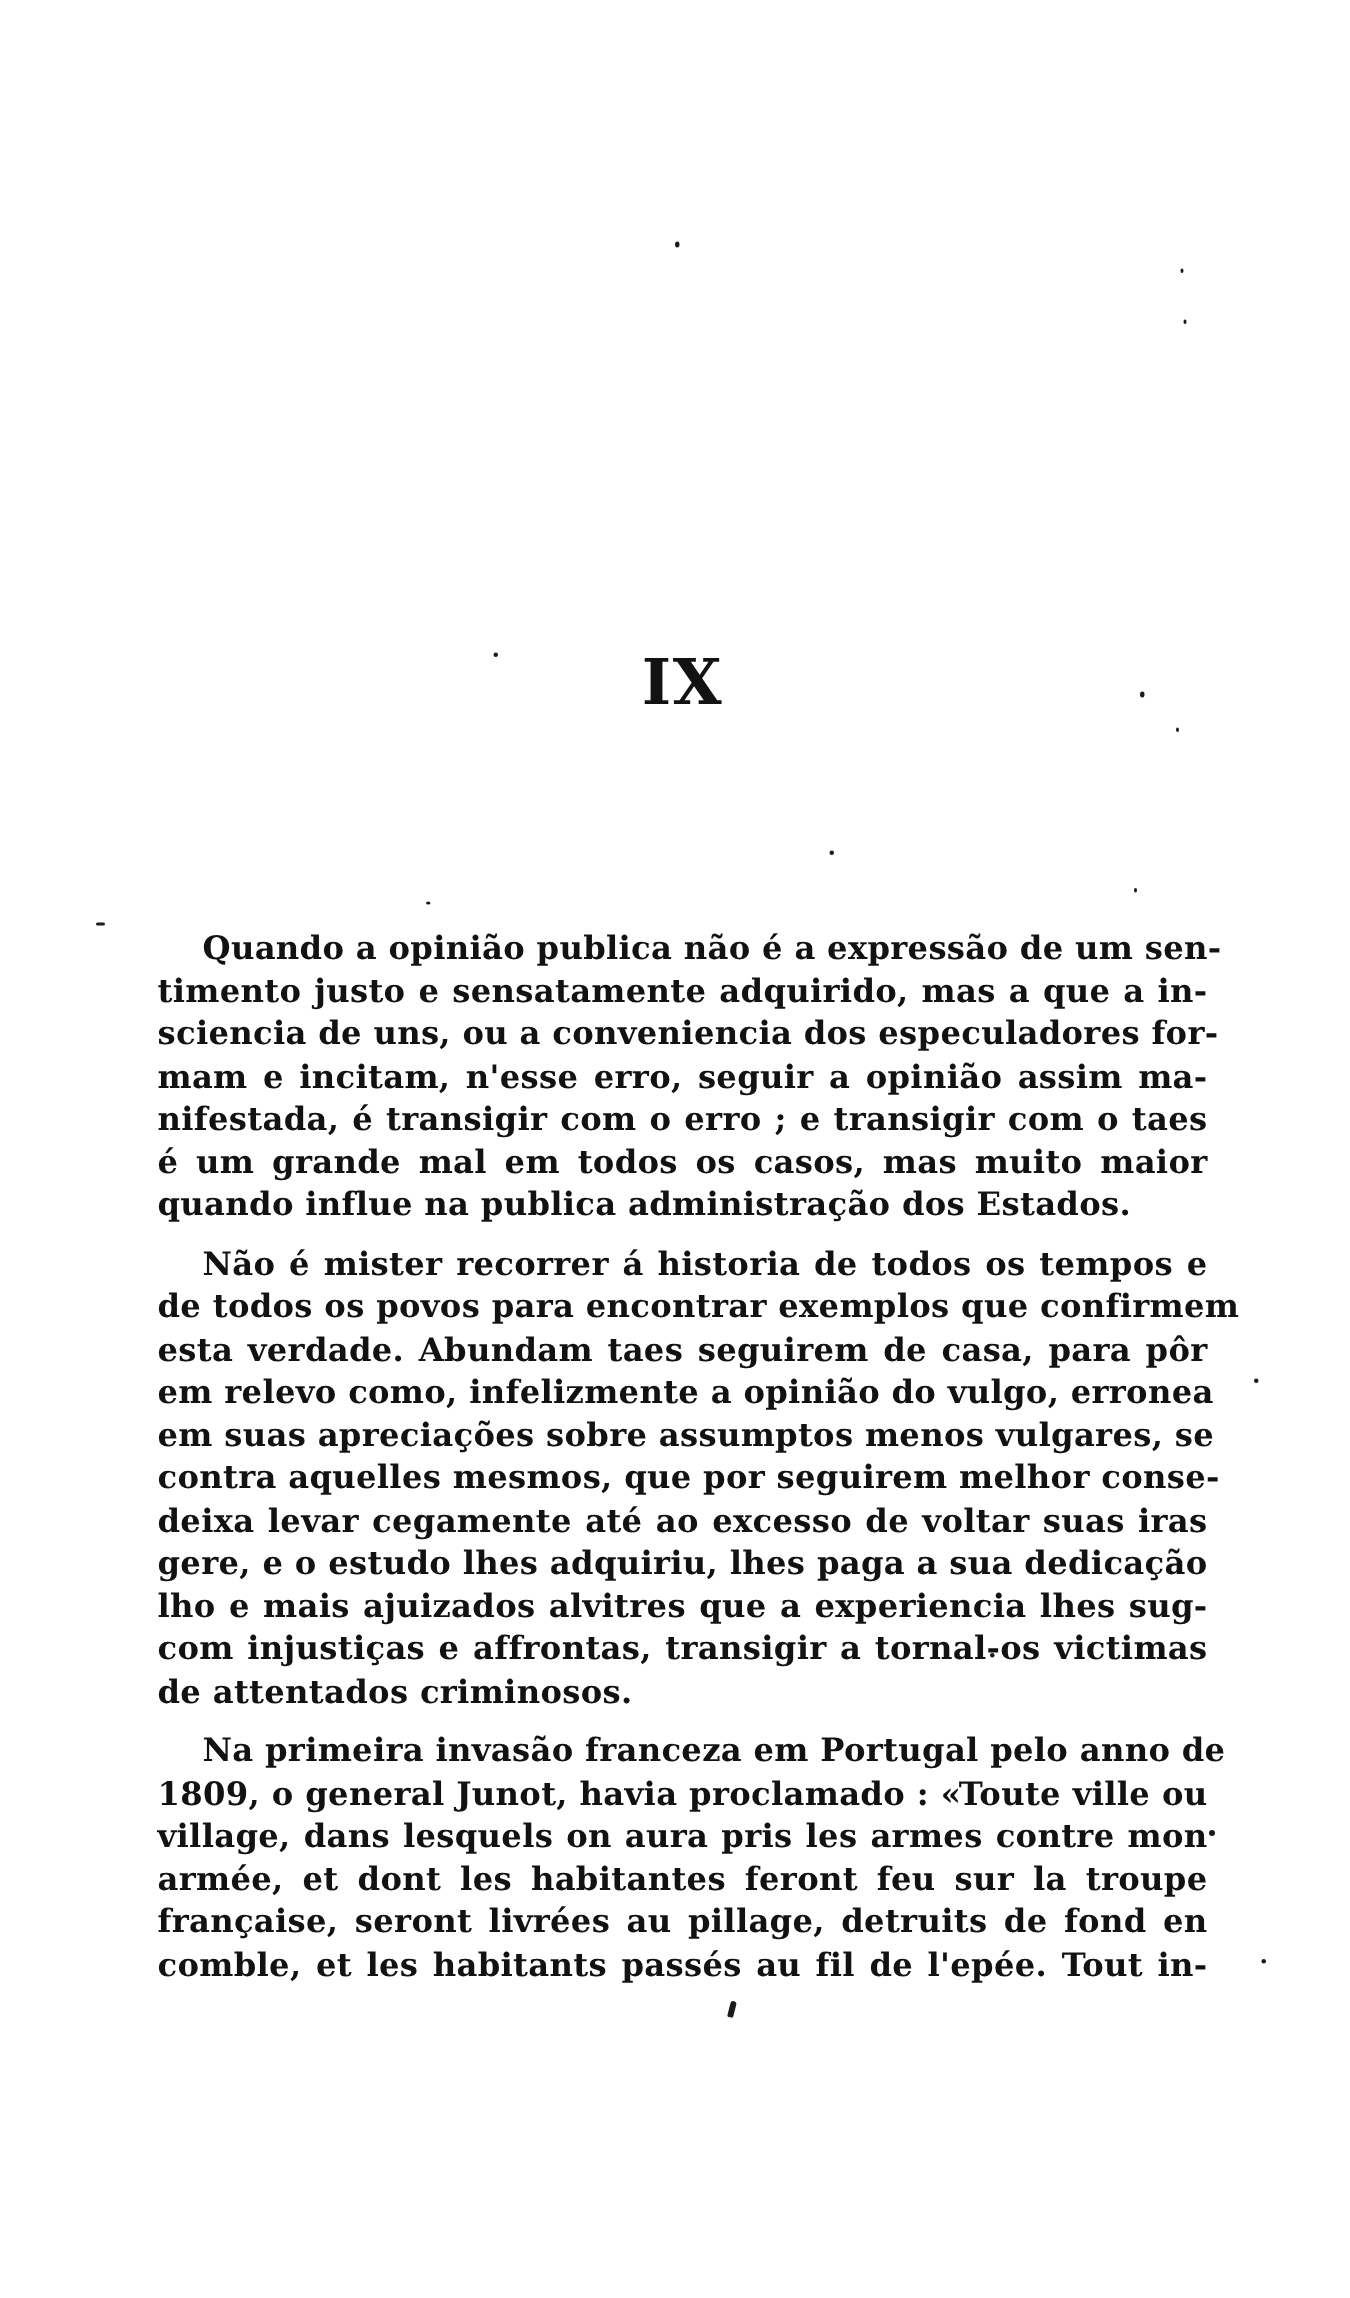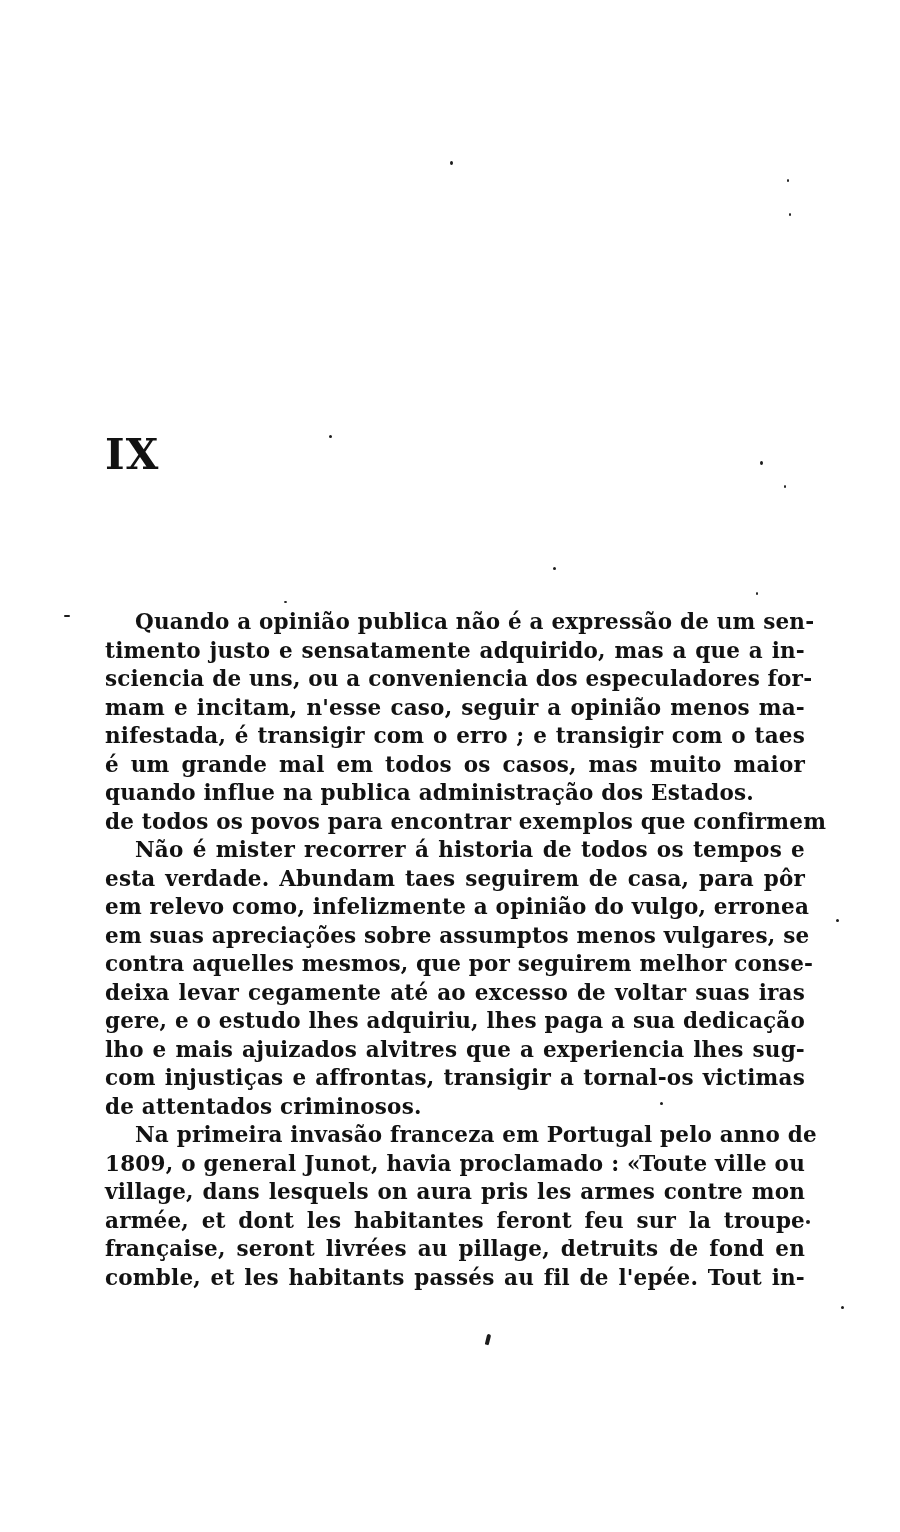--- a/index.html
+++ b/index.html
@@ -15,20 +15,21 @@
     overflow: hidden;
     font-family: "DejaVu Serif", "Liberation Serif", serif;
     color: #121212;
   }
   .chapter {
     position: absolute;
     left: 105px;
     top: 432px;
     width: 700px;
     margin: 0;
+    text-align: center;
     font-size: 42px;
     line-height: 46px;
     font-weight: 700;
     letter-spacing: 1px;
   }
   .text-block {
     position: absolute;
     left: 105px;
     top: 608px;
     width: 700px;
@@ -44,20 +45,21 @@
     font-size: 21.5px;
     font-weight: 700;
     letter-spacing: 0.2px;
     white-space: nowrap;
     text-align: justify;
     text-align-last: justify;
     overflow: visible;
   }
   .line.para-first {
     text-indent: 30px;
+    margin-top: 11px;
   }
   .line.para-last {
     text-align: right;
     text-align-last: left;
   }
   .line.para-last.flush {
     text-align: justify;
     text-align-last: justify;
   }
   .speck {
@@ -81,28 +83,28 @@
 
 <div class="page">
 
   <h1 class="chapter">IX</h1>
 
   <div class="text-block" id="text-block">
       <div class="paragraph">
         <div class="line para-first">Quando a opinião publica não é a expressão de um sen-</div>
         <div class="line">timento justo e sensatamente adquirido, mas a que a in-</div>
         <div class="line">sciencia de uns, ou a conveniencia dos especuladores for-</div>
-        <div class="line">mam e incitam, n'esse caso, seguir a opinião menos ma-</div>
+        <div class="line">mam e incitam, n'esse erro, seguir a opinião assim ma-</div>
         <div class="line">nifestada, é transigir com o erro ; e transigir com o taes</div>
         <div class="line">é um grande mal em todos os casos, mas muito maior</div>
         <div class="line para-last">quando influe na publica administração dos Estados.</div>
       </div>
       <div class="paragraph">
+        <div class="line para-first">Não é mister recorrer á historia de todos os tempos e</div>
         <div class="line">de todos os povos para encontrar exemplos que confirmem</div>
-        <div class="line para-first">Não é mister recorrer á historia de todos os tempos e</div>
         <div class="line">esta verdade. Abundam taes seguirem de casa, para pôr</div>
         <div class="line">em relevo como, infelizmente a opinião do vulgo, erronea</div>
         <div class="line">em suas apreciações sobre assumptos menos vulgares, se</div>
         <div class="line">contra aquelles mesmos, que por seguirem melhor conse-</div>
         <div class="line">deixa levar cegamente até ao excesso de voltar suas iras</div>
         <div class="line">gere, e o estudo lhes adquiriu, lhes paga a sua dedicação</div>
         <div class="line">lho e mais ajuizados alvitres que a experiencia lhes sug-</div>
         <div class="line">com injustiças e affrontas, transigir a tornal-os victimas</div>
         <div class="line para-last">de attentados criminosos.</div>
       </div>

